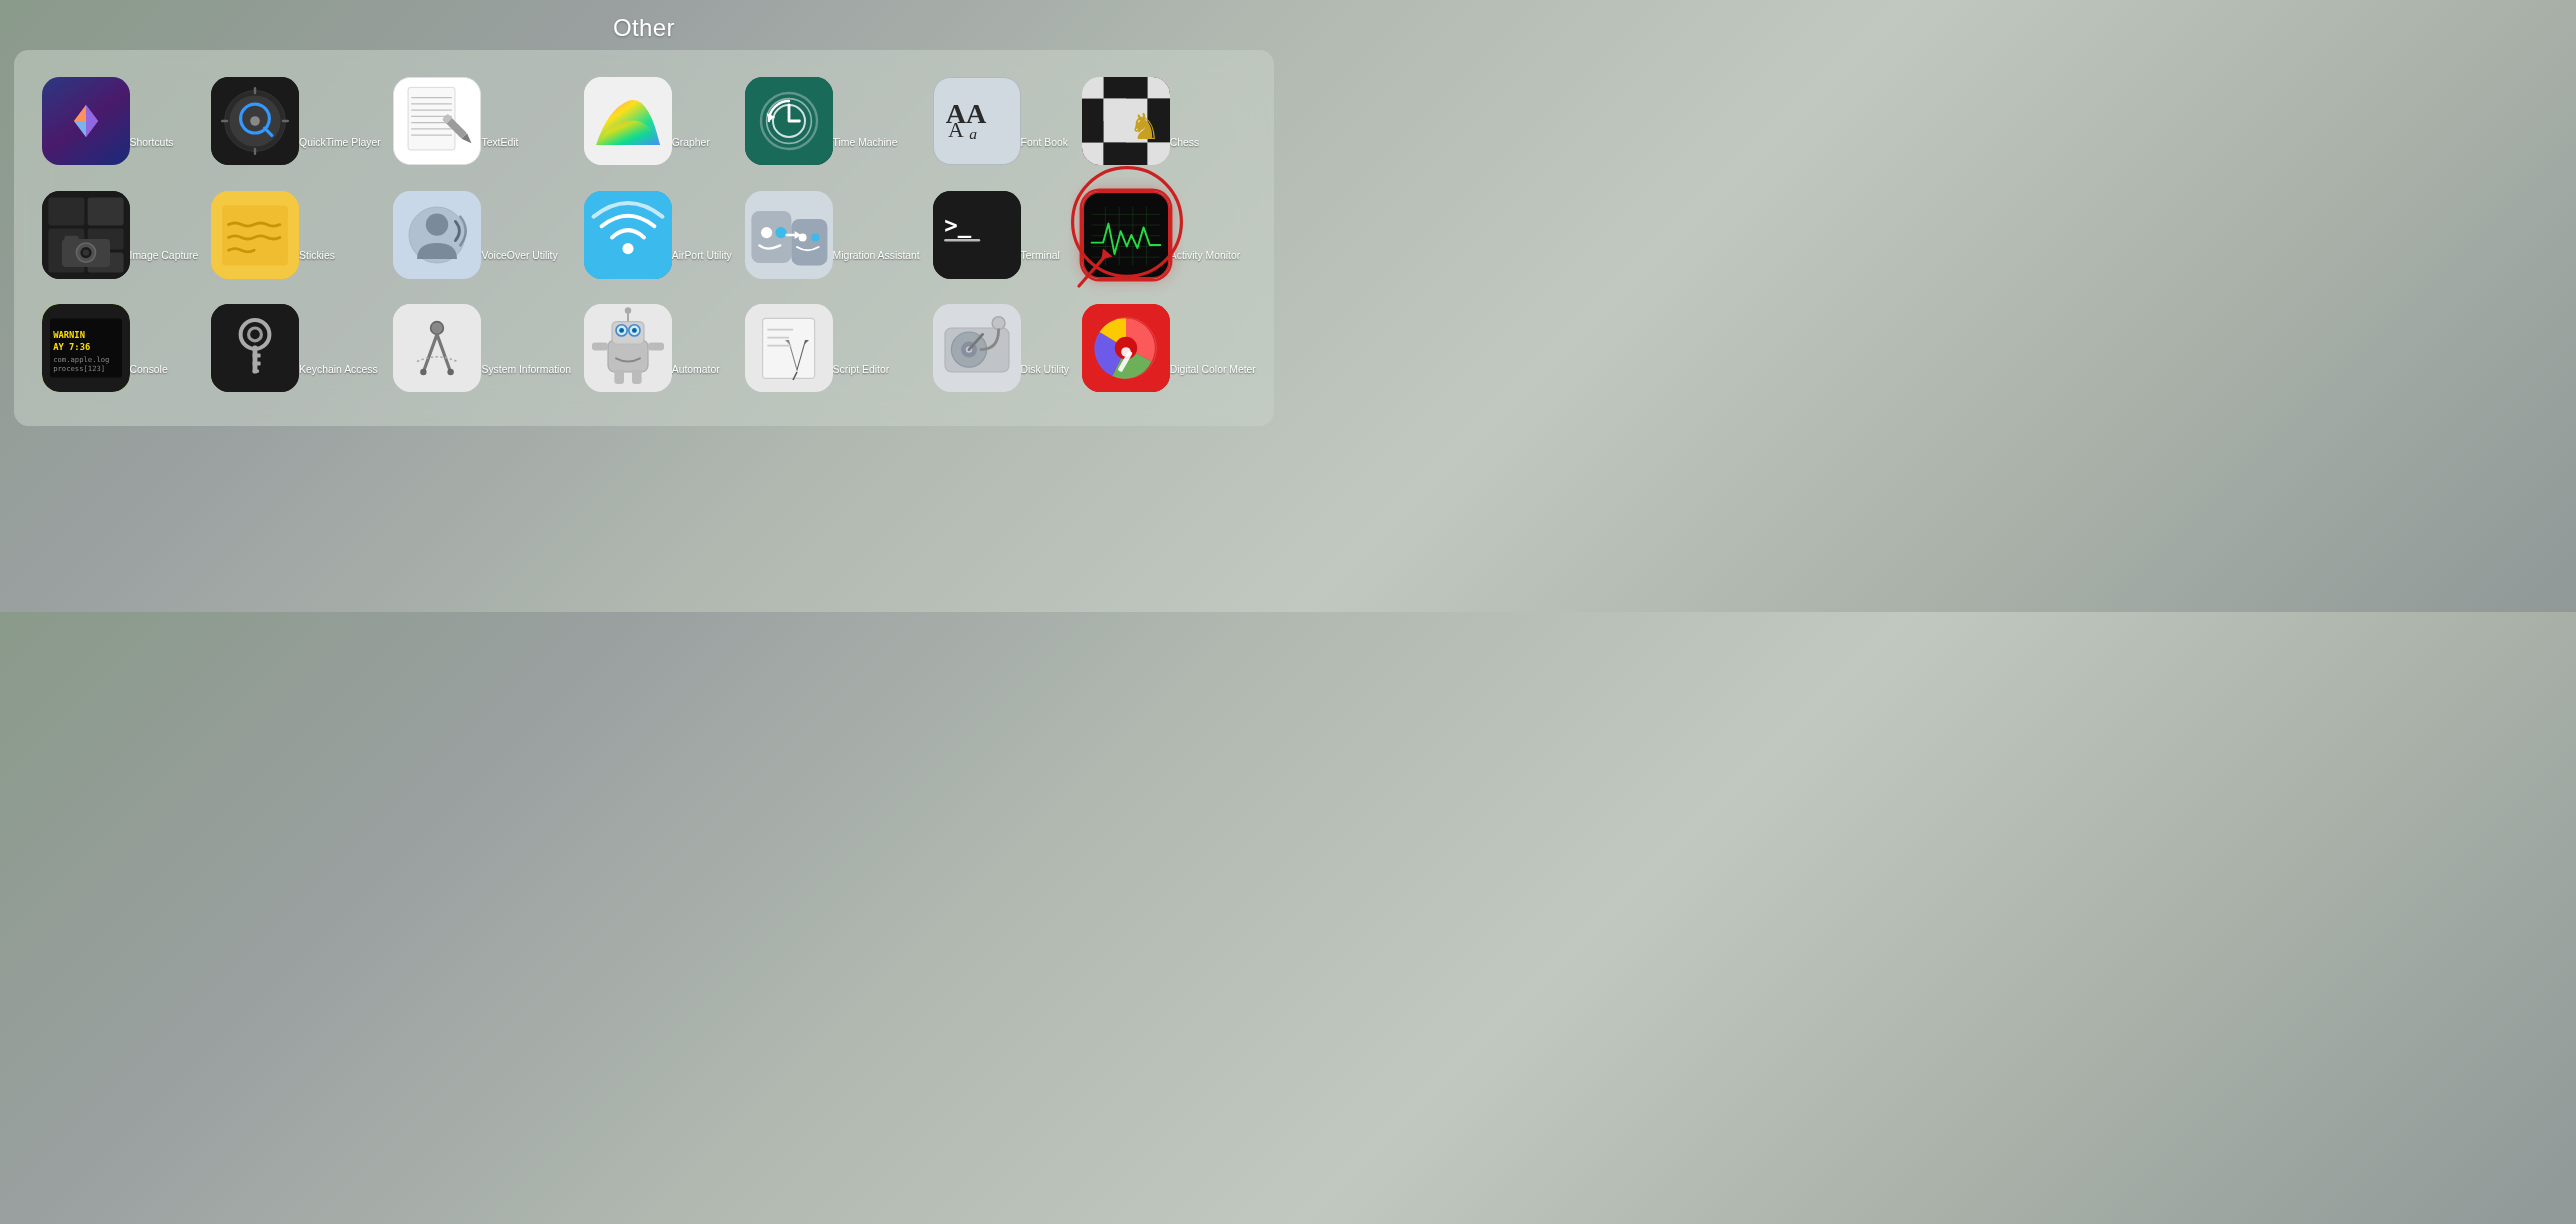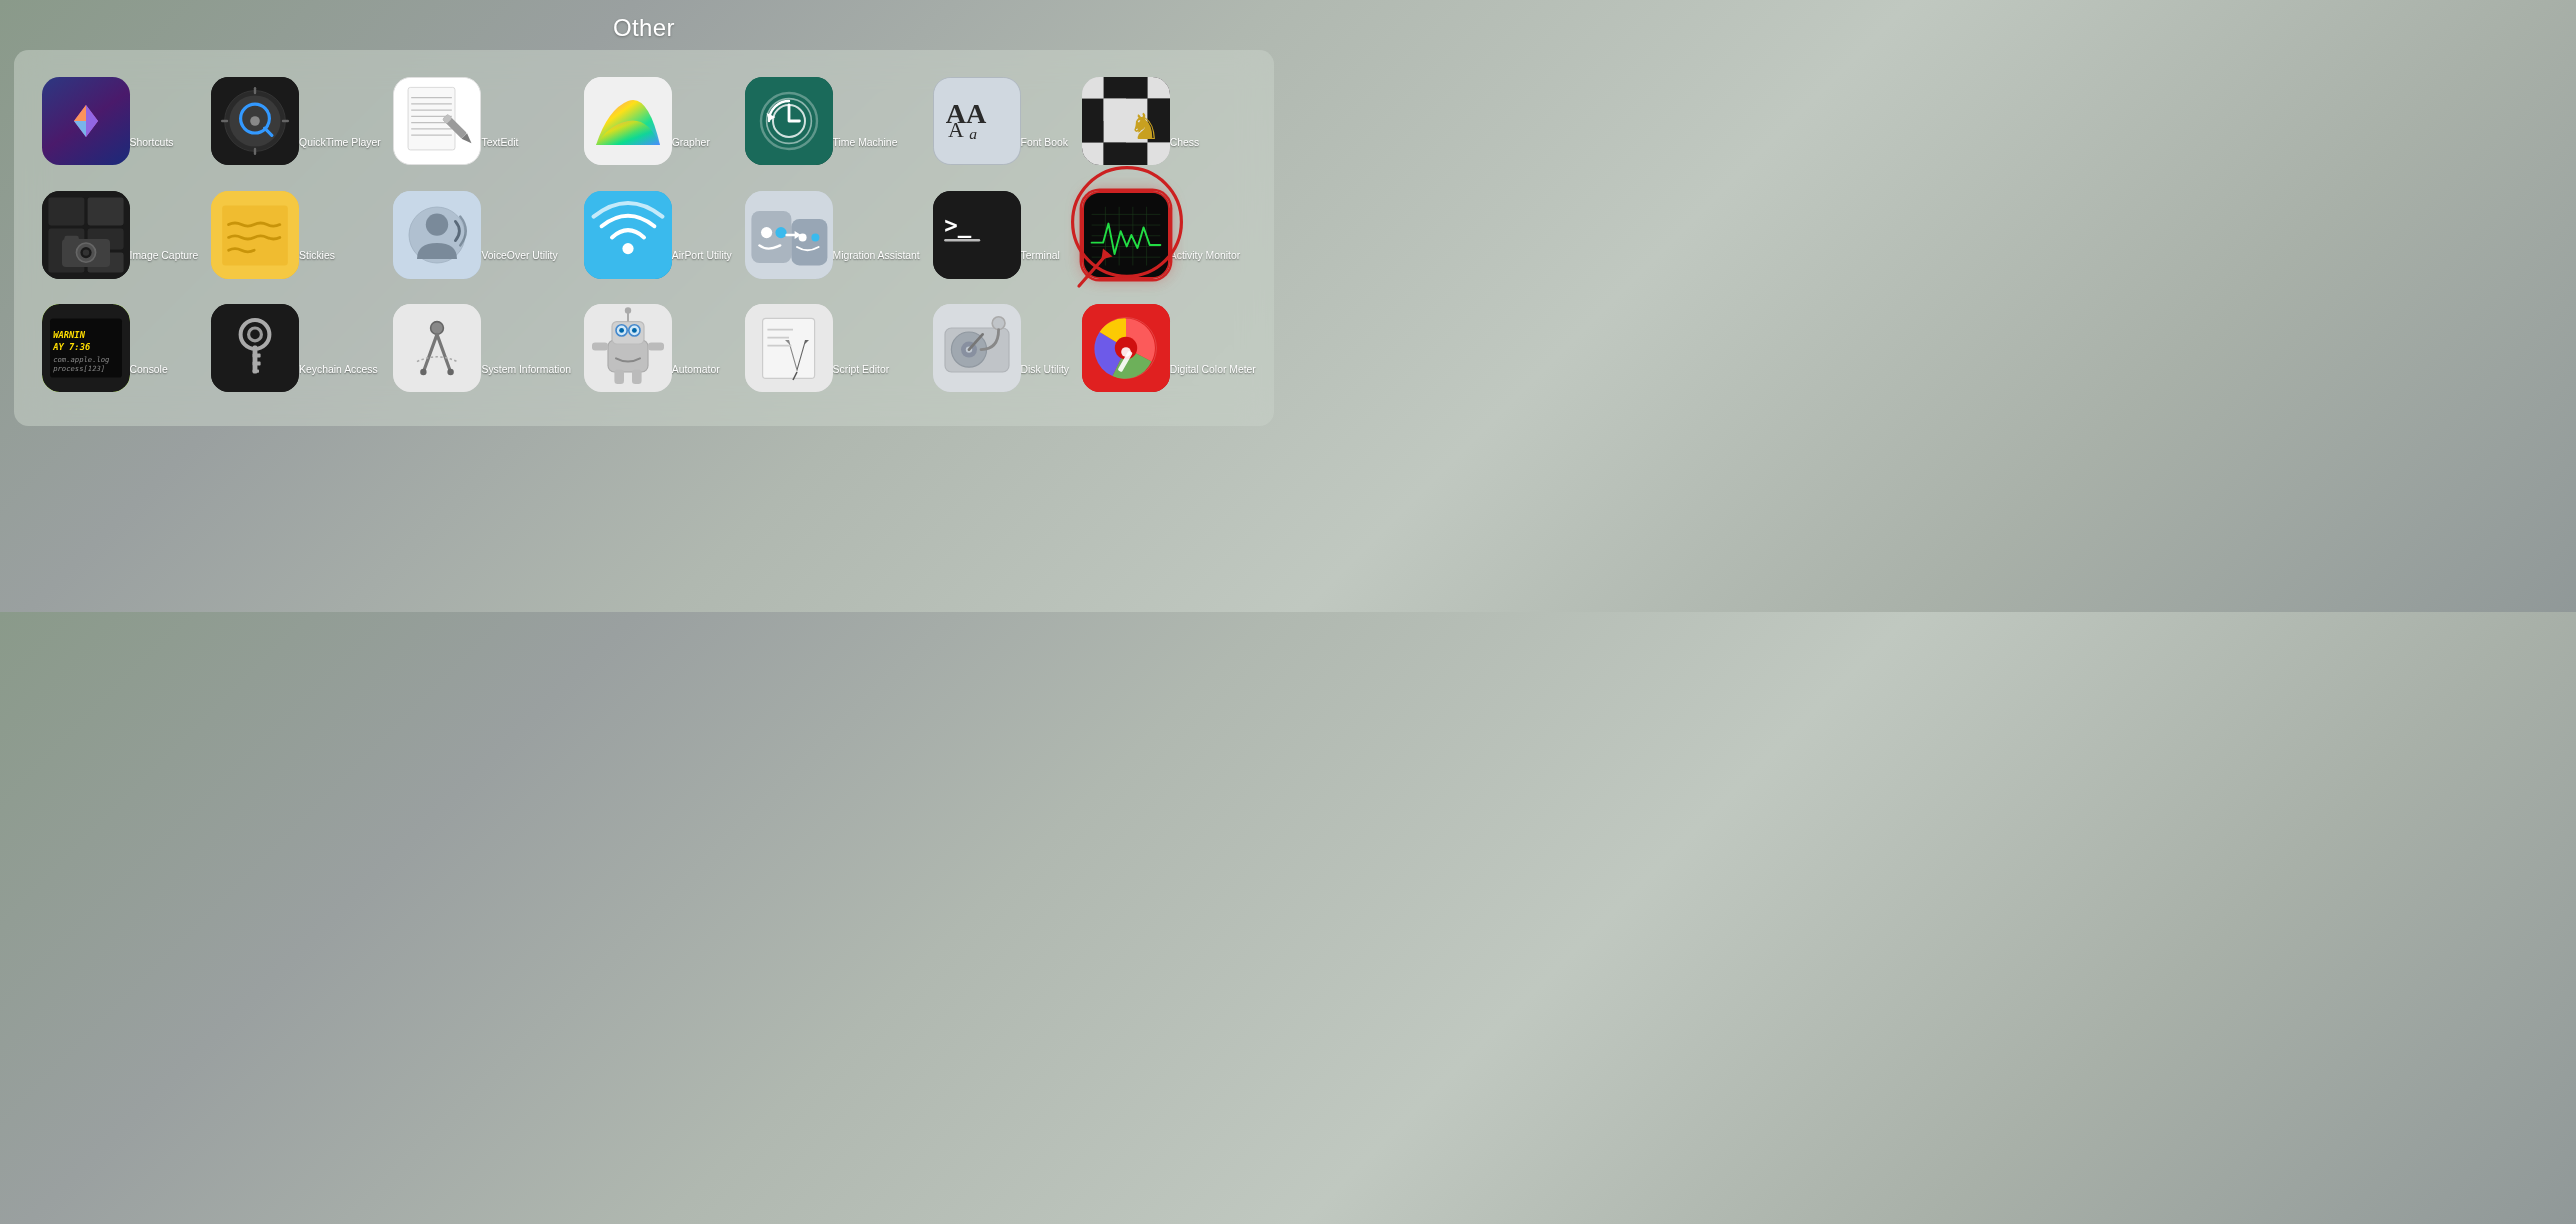--- a/index.html
+++ b/index.html
@@ -142,21 +142,20 @@
     
     .icon-activitymonitor {
       background: linear-gradient(145deg, #1a1a1a 0%, #0a0a0a 100%);
       border: 2.4px solid #cc2222;
       box-shadow: 0 0 0 2.4px #cc2222, 0 0 16px rgba(200,30,30,0.4);
     }
 
     
     .icon-console {
       background: #bef264;
-      font-style: italic;
     }
 
     
     .icon-keychain {
       background: linear-gradient(145deg, #1a1a1a 0%, #2a2a2a 100%);
     }
 
     
     .icon-sysinfo {
       background: linear-gradient(145deg, #e8e8e8 0%, #d0d0d0 100%);

